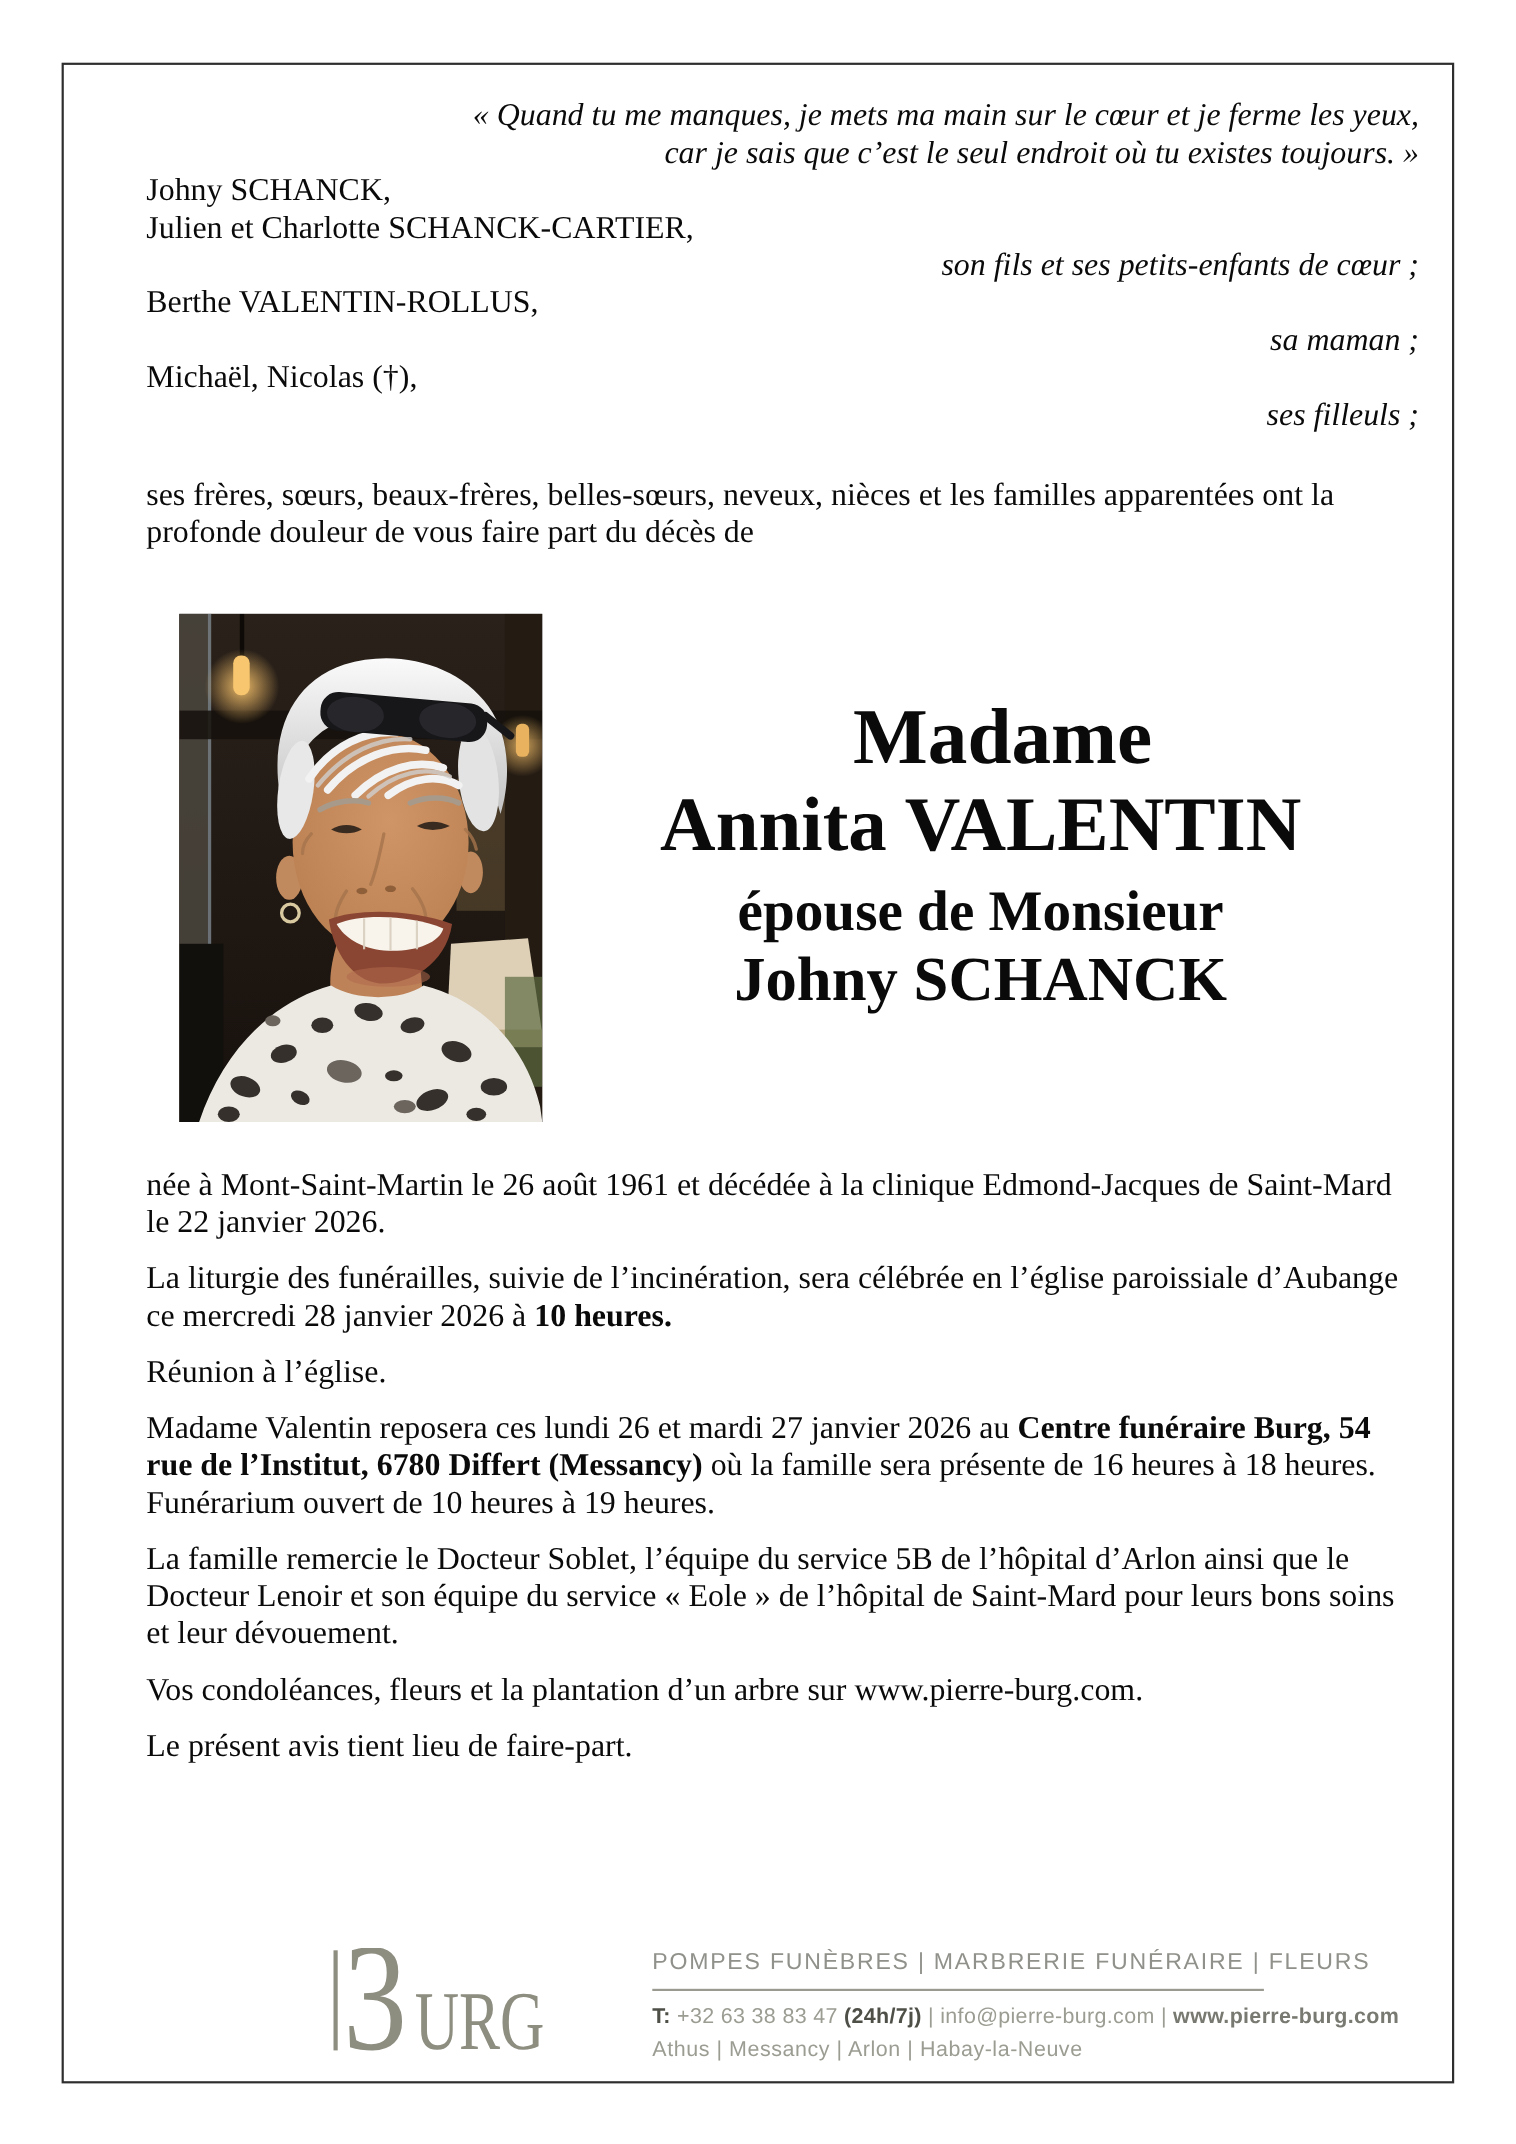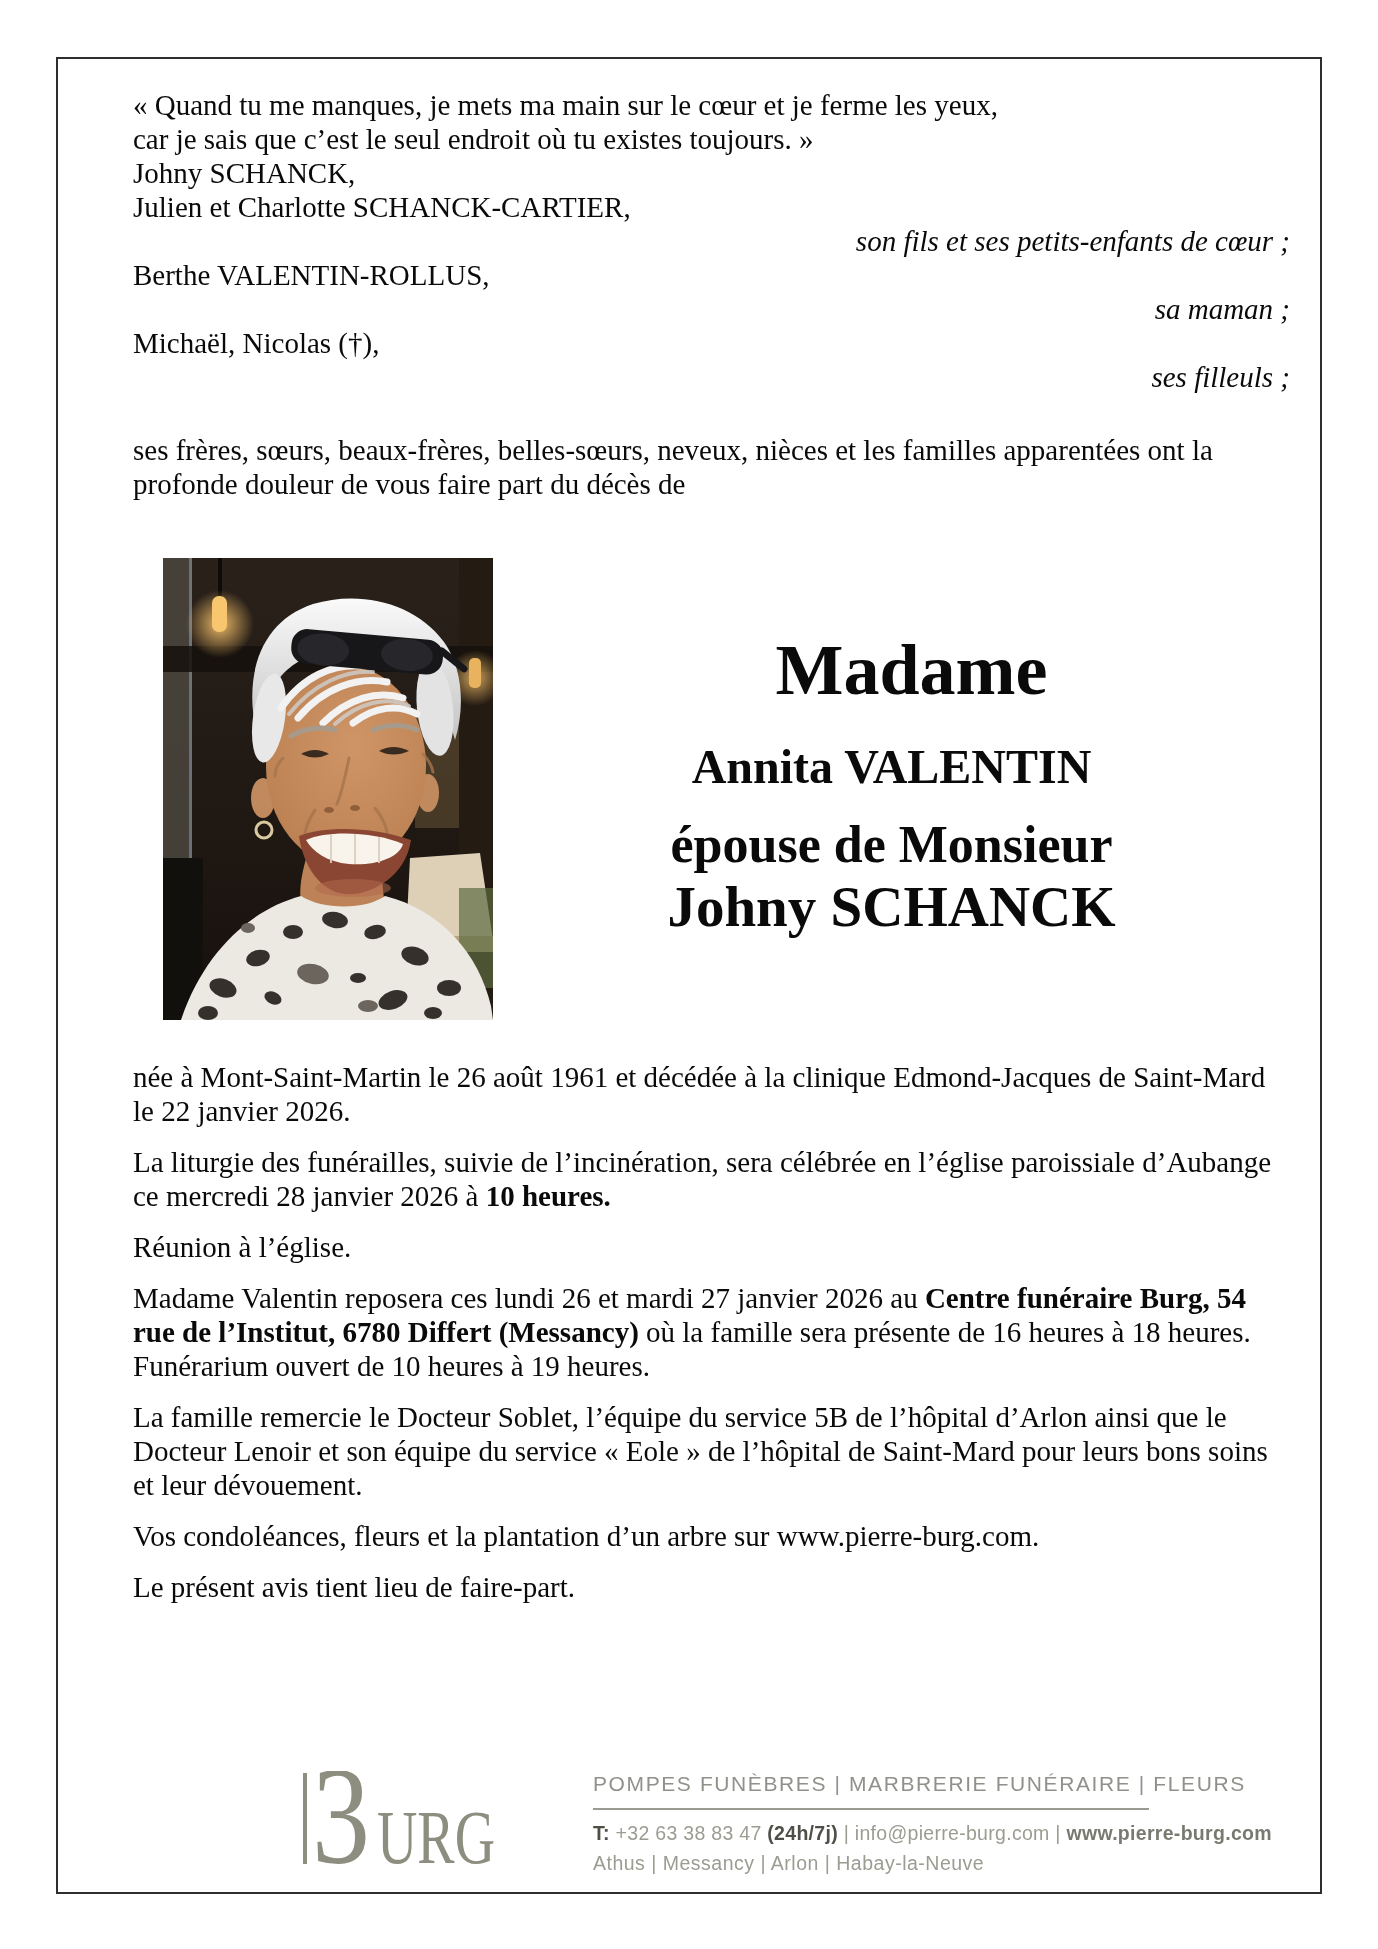--- a/index.html
+++ b/index.html
@@ -14,33 +14,33 @@
   body{
     width:1378px;height:1949px;position:relative;background:#ffffff;
     font-family:"Liberation Serif",serif;color:var(--ink);overflow:hidden;
   }
   .frame{
     position:absolute;left:56px;top:57px;width:1266px;height:1837px;
     border:2px solid var(--frame_border);
     padding:29px 30px 0 75px;
   }
   
-  .quote{ text-align:left;font-size:29px;line-height:34px;}
+  .quote{ text-align:right;font-style:italic;font-size:29px;line-height:34px;}
   
   .family{font-size:29px;line-height:34px;}
   .fam-rel{text-align:right;font-style:italic;}
   .fam-indent{padding-left:37px;}
   
   .intro{margin-top:39px;font-size:29px;line-height:34px;max-width:1157px;}
   
   .hero{display:flex;margin-top:57px;}
   .photo{flex:none;margin-left:30px;width:330px;height:462px;overflow:hidden;background:#1d1712;}
   .titles{flex:1;text-align:center;font-weight:bold;padding-top:72px;}
   .t1{font-size:72px;line-height:80px;padding-left:40px;}
-  .t2{font-size:48px;line-height:77px;margin-top:18px;}
+  .t2{font-size:70px;line-height:77px;margin-top:2px;}
   .t3{font-size:52px;line-height:60px;margin-top:10px;}
   .t4{font-size:57px;line-height:64px;}
   
   .paras{margin-top:40px;font-size:29px;line-height:34px;max-width:1157px;}
   .paras p{margin:0 0 17px;}
   .paras .b{font-weight:bold;}
   
   .footer{position:absolute;left:245px;top:1712px;width:880px;height:100px;}
   .burg-logo{position:absolute;left:0;top:0;}
   .footer-info{

